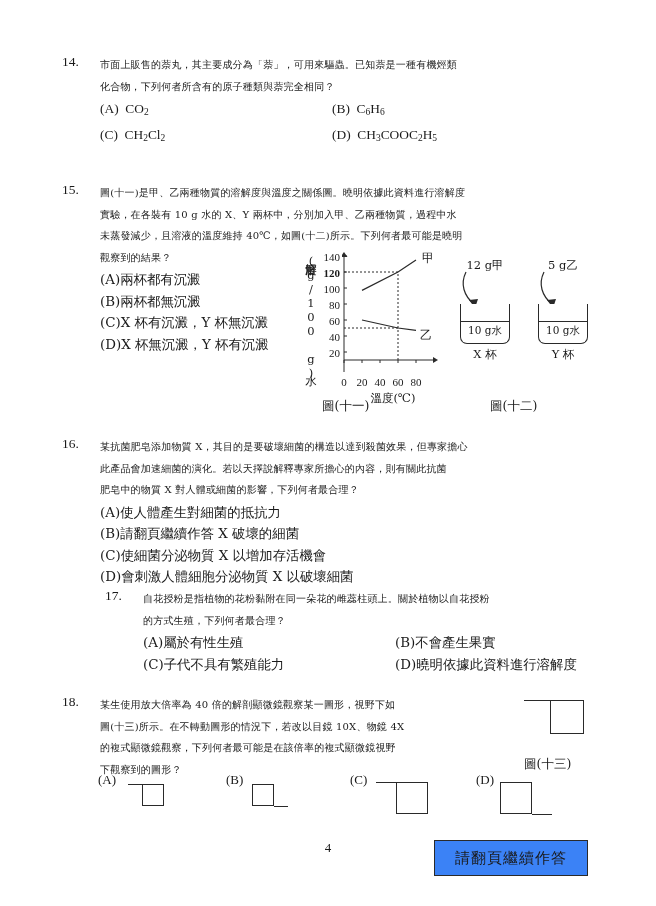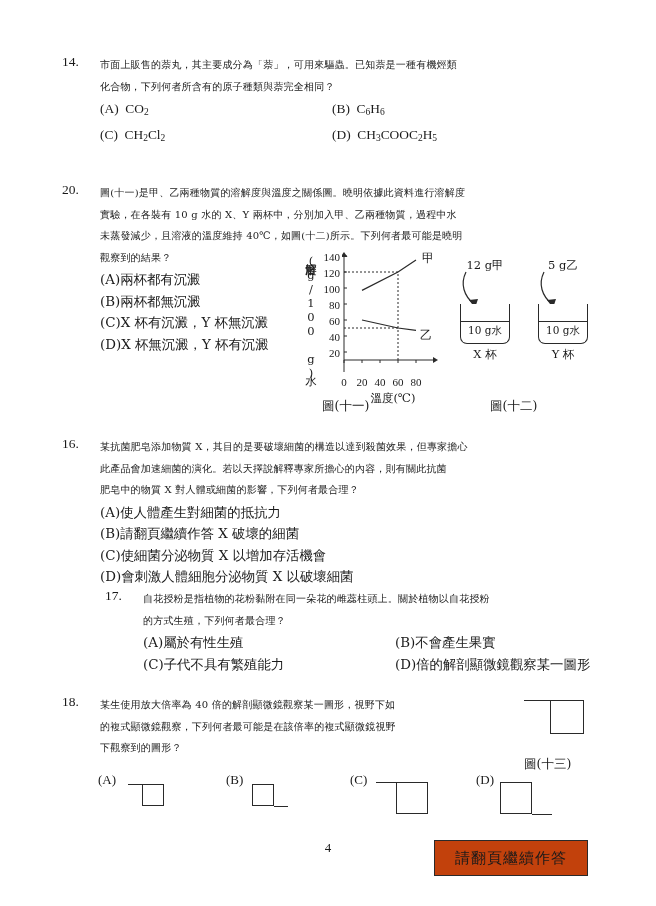--- a/index.html
+++ b/index.html
@@ -280,21 +280,21 @@
     left: 434px;
     top: 840px;
     width: 152px;
     height: 34px;
     border: 1px solid #2a2a2a;
     display: flex;
     align-items: center;
     justify-content: center;
     font-size: 15px;
     letter-spacing: 1px;
-    background: #c2410c;
+    background: #3b82f6;
   }
 </style>
 </head>
 <body>
 
 <div class="page">
 
   <div class="q" id="q14" style="top:54px;">
     <div class="q-num">14.</div>
     <div class="q-body">
@@ -319,21 +319,21 @@
           <div class="opt lat">
             <span>(D)</span>
             <span>&nbsp;CH<sub>3</sub>COOC<sub>2</sub>H<sub>5</sub></span>
           </div>
         </div>
       </div>
     </div>
   </div>
 
   <div class="q" id="q15" style="top:182px;">
-    <div class="q-num">20.</div>
+    <div class="q-num">15.</div>
     <div class="q-body">
       <div class="q-line">圖(十一)是甲、乙兩種物質的溶解度與溫度之關係圖。曉明依據此資料進行溶解度</div>
       <div class="q-line">實驗，在各裝有 10 g 水的 X、Y 兩杯中，分別加入甲、乙兩種物質，過程中水</div>
       <div class="q-line">未蒸發減少，且溶液的溫度維持 40℃，如圖(十二)所示。下列何者最可能是曉明</div>
       <div class="q-line">觀察到的結果？</div>
       <div class="opts">
         <div class="opt-row">
           <div class="opt">
             <span>(A)</span><span>兩杯都有沉澱</span>
           </div>
@@ -354,21 +354,21 @@
           </div>
         </div>
       </div>
     </div>
   </div>
 
   <div id="fig11">
     <div class="axis-label-y">溶解度(g/100 g水)</div>
     <div class="yticks-box">
       <div class="ytick" style="top:0px;">140</div>
-      <div class="ytick" style="top:16px;">120</div>
+      <div class="ytick" style="top:16px;font-weight:bold;">120</div>
       <div class="ytick" style="top:32px;">100</div>
       <div class="ytick" style="top:48px;">80</div>
       <div class="ytick" style="top:64px;">60</div>
       <div class="ytick" style="top:80px;">40</div>
       <div class="ytick" style="top:96px;">20</div>
     </div>
 
     <div class="plot">
       <svg width="98" height="122" viewBox="0 0 98 122">
 
@@ -489,31 +489,32 @@
           </div>
           <div class="opt wide">
             <span>(B)</span><span>不會產生果實</span>
           </div>
         </div>
         <div class="opt-row">
           <div class="opt wide">
             <span>(C)</span><span>子代不具有繁殖能力</span>
           </div>
           <div class="opt wide">
-            <span>(D)</span><span>倍的解剖顯微鏡觀察某一圖形</span>
+            <span>(D)</span><span>曉明依據此資料進行溶解度</span>
           </div>
         </div>
       </div>
     </div>
   </div>
 
   <div class="q" id="q18" style="top:694px; width:460px;">
     <div class="q-num">18.</div>
     <div class="q-body">
       <div class="q-line">某生使用放大倍率為 40 倍的解剖顯微鏡觀察某一圖形，視野下如</div>
+      <div class="q-line">圖(十三)所示。在不轉動圖形的情況下，若改以目鏡 10X、物鏡 4X</div>
       <div class="q-line">的複式顯微鏡觀察，下列何者最可能是在該倍率的複式顯微鏡視野</div>
       <div class="q-line">下觀察到的圖形？</div>
     </div>
   </div>
 
   <div id="fig13">
     <div class="flagshape" style="width:78px;height:46px;">
       <div class="tail" style="left:0px; top:4px; width:26px;"></div>
       <div class="sq" style="left:26px; top:4px; width:34px; height:34px;"></div>
     </div>

